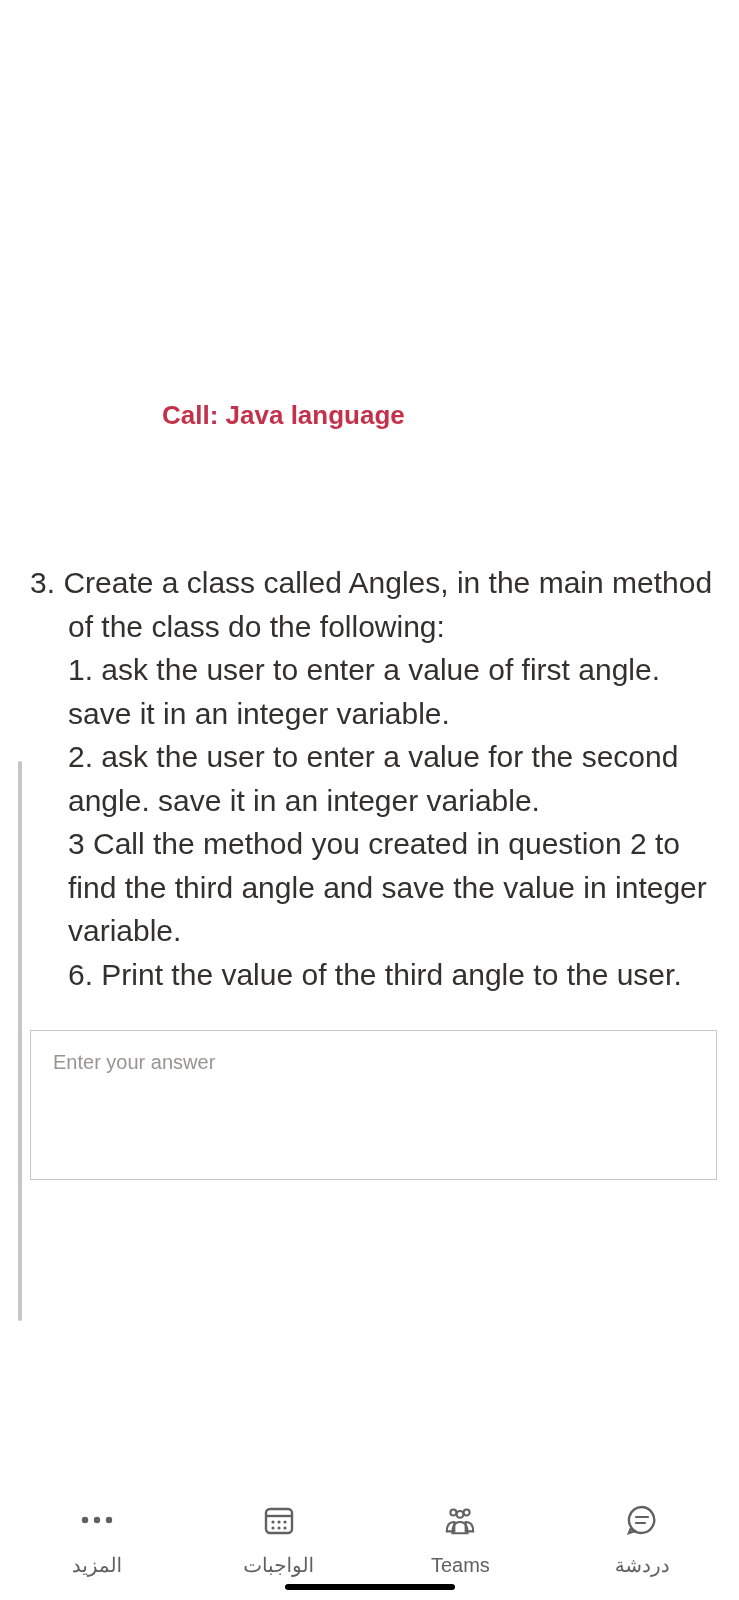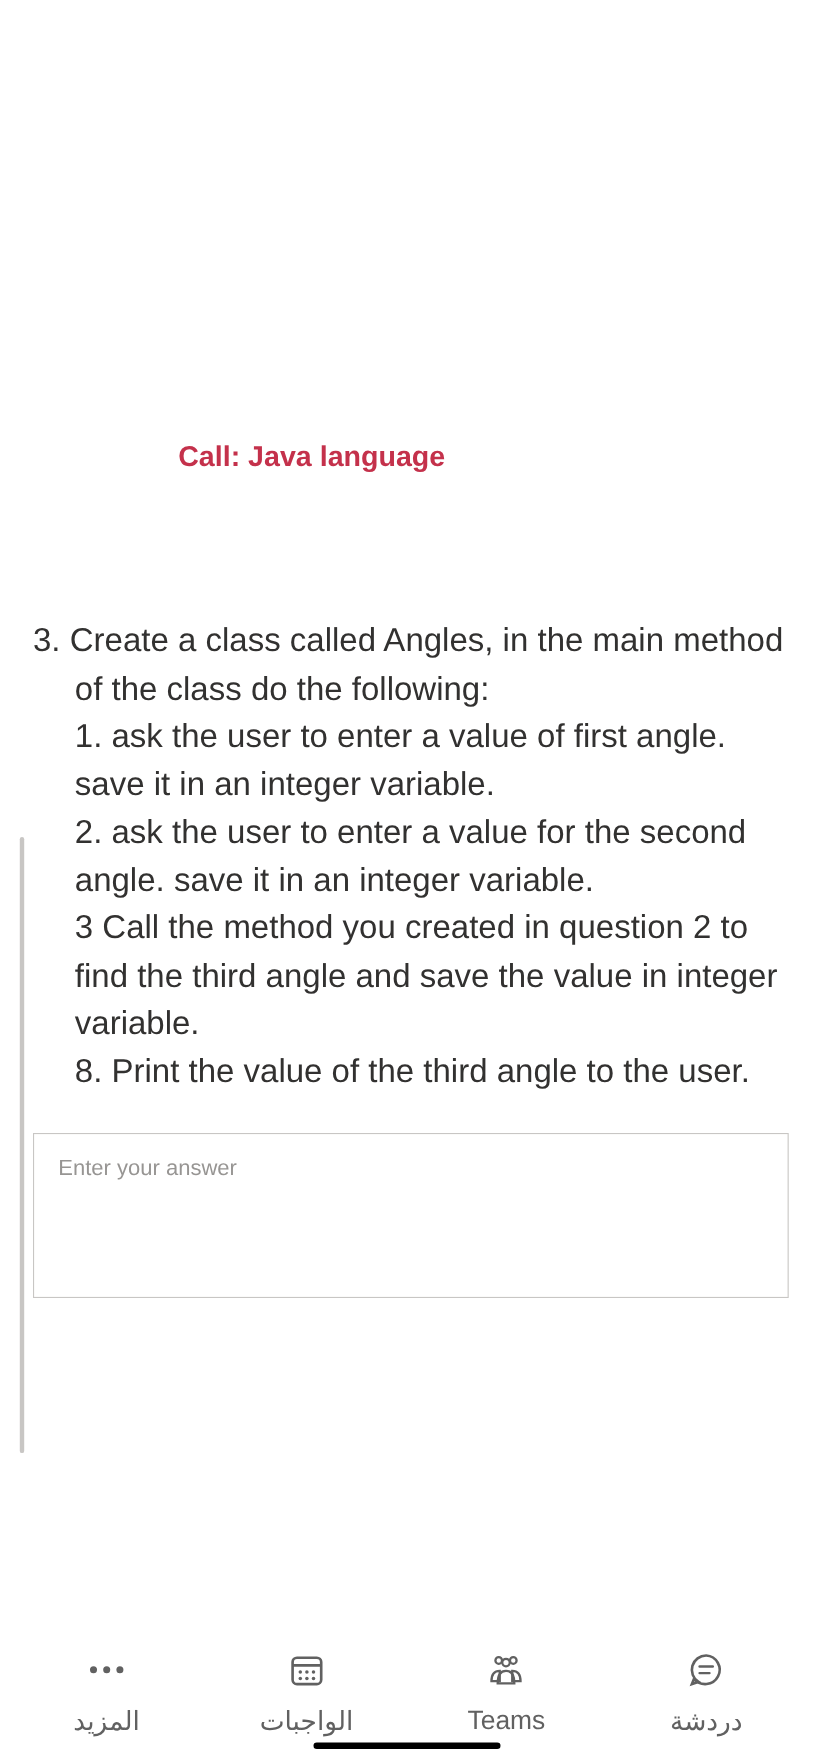--- a/index.html
+++ b/index.html
@@ -12,21 +12,21 @@
   .question { font-size: 30px; line-height: 1.45; color: #323130; }
   .question .num { display: inline; }
   .q3head { text-indent: -38px; padding-left: 38px; }
   .q3body { padding-left: 38px; }
   .answer-box { margin-top: 34px; border: 1px solid #c8c6c4; padding: 20px 22px; height: 150px; }
   .answer-box textarea { width: 100%; height: 100%; border: none; resize: none; outline: none; font-size: 20px; color: #605e5c; font-family: inherit; }
   .answer-box textarea::placeholder { color: #979593; }
 
   .tab-bar { height: 112px; border-top: 0; display: flex; flex-direction: column; }
   .tabs { flex: 1; display: flex; justify-content: space-around; align-items: center; padding: 8px 6px 0 6px; }
-  .tab { display: flex; flex-direction: column; align-items: center; justify-content: space-between; gap: 16px; width: 110px; color: #616161; font-size: 24px; }
+  .tab { display: flex; flex-direction: column; align-items: center; justify-content: space-between; gap: 16px; width: 110px; color: #616161; font-size: 20px; }
   .tab .ic { width: 34px; height: 34px; display: flex; align-items: center; justify-content: center; }
   .tab.active { color: #6264A7; }
   .tab.active .ic svg path, .tab.active .ic svg rect, .tab.active .ic svg circle { fill: #6264A7; stroke: #6264A7; }
   .home-indicator { height: 6px; width: 170px; background: #000; border-radius: 4px; margin: 0 auto 10px auto; }
 
   svg { display: block; }
 </style>
 </head>
 <body>
 
@@ -40,21 +40,21 @@
 
     <div class="question">
       <p class="q3head">
         <span class="num">3.</span>
         <span>Create a class called Angles, in the main method of the class do the following:</span>
       </p>
       <div class="q3body">
         <p>1. ask the user to enter a value of first angle. save it in an integer variable.</p>
         <p>2. ask the user to enter a value for the second angle. save it in an integer variable.</p>
         <p>3 Call the method you created in question 2 to find the third angle and save the value in integer variable.</p>
-        <p>8. Print the value of the third angle to the user.</p>
+        <p>6. Print the value of the third angle to the user.</p>
       </div>
     </div>
 
     <div class="answer-box">
       <textarea placeholder="Enter your answer" style=""></textarea>
     </div>
   </div>
 
   <div class="tab-bar">
     <div class="tabs">

